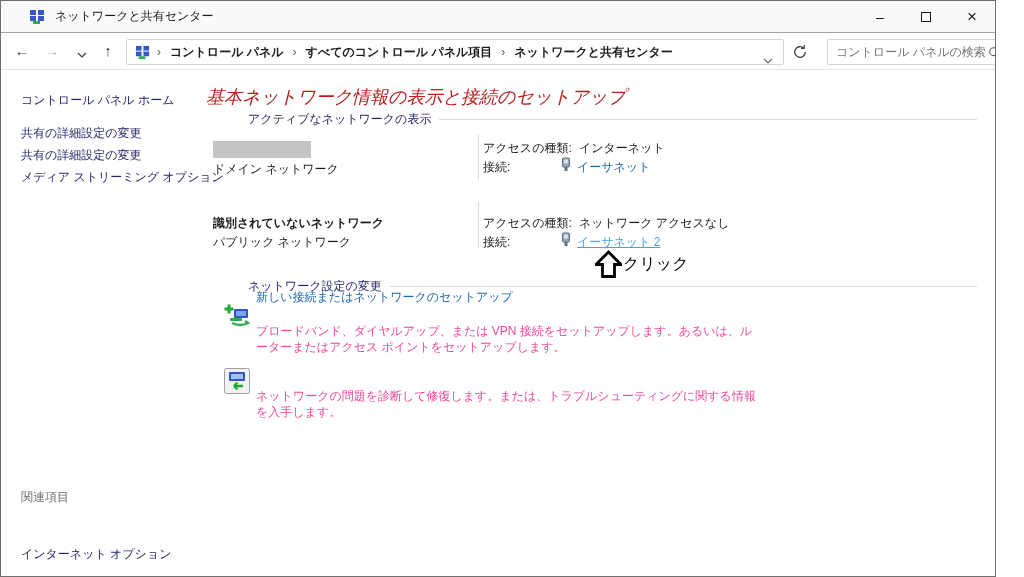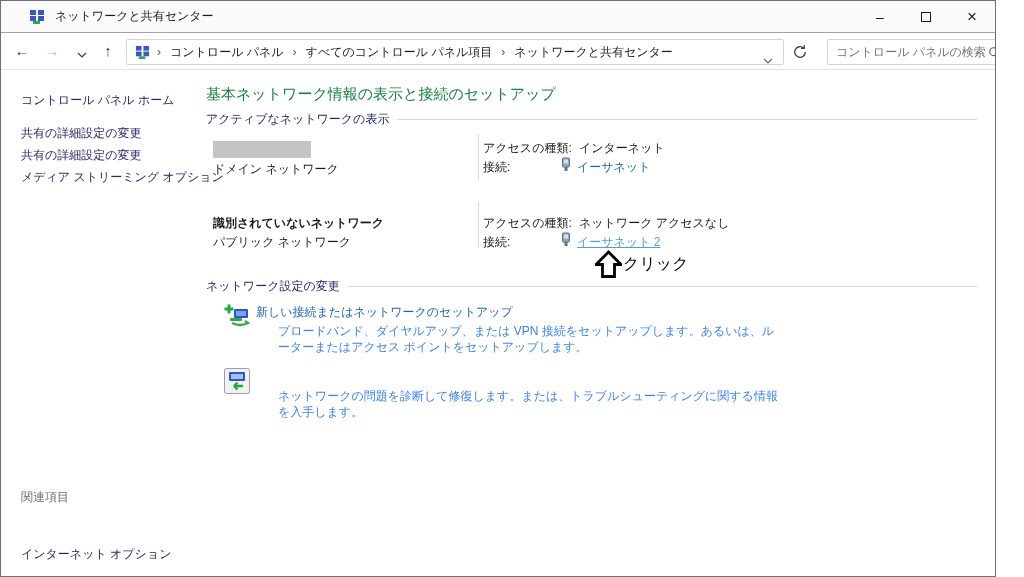--- a/index.html
+++ b/index.html
@@ -20,53 +20,53 @@
 
   
   .navbar { position:absolute; top:33px; left:0; right:0; height:36px; background:#fff;
             border-bottom:1px solid #e2e2e2; }
   .nav-glyph { position:absolute; top:0; height:36px; line-height:34px; font-size:15px;
                color:#3b3b3b; text-align:center; width:22px; }
   .nav-glyph.disabled { color:#bcbcbc; }
   .addr-box { position:absolute; left:125px; top:5px; width:658px; height:26px;
               border:1px solid #d4d4d4; border-radius:2px; background:#fff;
               display:flex; align-items:center; padding:0 8px; }
-  .addr-box .crumb { font-size:12px; color:#1a1a1a; white-space:nowrap; padding:0 2px; }
+  .addr-box .crumb { font-size:12px; color:#1a1a1a; white-space:nowrap; padding:0 2px;font-weight:bold; }
   .addr-box .sep { font-size:12px; color:#555; padding:0 7px; }
   .addr-chevron { position:absolute; right:10px; top:10px; }
   .refresh-btn { position:absolute; left:791px; top:10px; width:18px; height:18px; }
   .search-box { position:absolute; left:826px; top:5px; width:185px; height:26px;
                 border:1px solid #d4d4d4; border-radius:2px; background:#fff; }
   .search-box input { position:absolute; left:8px; top:1px; width:150px; height:22px;
                       border:none; outline:none; font-size:12px; color:#1a1a1a;
                       font-family:inherit; background:transparent; }
   .search-box input::placeholder { color:#757575; opacity:1; }
   .search-box .mag { position:absolute; right:9px; top:6px; }
 
   
   .navy { color:#26266b; }
   .link-blue { color:#1a66b3; }
   .body-txt { color:#1a1a1a; }
   .abs { position:absolute; font-size:12px; white-space:nowrap; }
 
-  .page-title { position:absolute; left:205px; top:84px; font-size:15px; color:#15803d;
-                white-space:nowrap; }
+  .page-title { position:absolute; left:205px; top:84px; font-size:18px; color:#b91c1c;
+                white-space:nowrap;font-style:italic; }
   .section-hdr { position:absolute; left:205px; right:18px; display:flex; align-items:center; }
-  .section-hdr .s-label { font-size:12px; color:#26266b; white-space:nowrap; }
+  .section-hdr .s-label { font-size:12px; color:#26266b; white-space:nowrap;margin-left:42px; }
   .section-hdr .s-rule { flex:1; height:1px; background:#d9d9d9; margin-left:8px; }
 
   .redacted-box { position:absolute; left:212px; top:140px; width:98px; height:17px;
                   background:#c4c4c4; }
   .vdivider { position:absolute; left:477px; width:1px; height:46px; background:#d9d9d9; }
 
   .eth-link { color:#1a66b3; text-decoration:none; }
   .eth-link-hover { color:#4a9fdc; text-decoration:underline; }
 
-  .desc { position:absolute; left:255px; font-size:12px; color:#3b82f6;
-          line-height:16px; width:502px; white-space:normal;margin-left:22px; }
+  .desc { position:absolute; left:255px; font-size:12px; color:#ec4899;
+          line-height:16px; width:502px; white-space:normal; }
 
   .click-label { position:absolute; left:622px; top:253px; font-size:16px; color:#000;
                  white-space:nowrap; }
 
   .related-hdr { color:#6e6e6e; }
   .wrap170 { white-space:normal; width:168px; line-height:17px; }
 </style>
 </head>
 <body>
 
@@ -204,21 +204,21 @@
 
   <span class="abs" style="left:223px; top:302px;">
     <svg width="27" height="27" viewBox="0 0 27 27">
       <rect x="10" y="6" width="14" height="9" rx="1" fill="#2e54c6"></rect>
       <rect x="12" y="8" width="10" height="5" fill="#7aa5e8"></rect>
       <rect x="6" y="15" width="12" height="3" rx="1" fill="#2fab4f"></rect>
       <path d="M8 20 q8 4 16 0 l-3 -2" fill="none" stroke="#2fab4f" stroke-width="2.4"></path>
       <path d="M5 1.5 v9 M0.5 6 h9" stroke="#1faa3e" stroke-width="3"></path>
     </svg>
   </span>
-  <span class="abs link-blue" style="left:255px; top:303px;">新しい接続またはネットワークのセットアップ</span>
+  <span class="abs link-blue" style="left:255px; top:288px;">新しい接続またはネットワークのセットアップ</span>
   <div class="desc" style="top:322px;">ブロードバンド、ダイヤルアップ、または VPN 接続をセットアップします。あるいは、ルーターまたはアクセス ポイントをセットアップします。</div>
 
   <span class="abs" style="left:223px; top:367px;">
     <svg width="26" height="26" viewBox="0 0 26 26">
       <rect x="0.5" y="0.5" width="25" height="25" rx="2" fill="#f1f1f1" stroke="#a0a0a0"></rect>
       <rect x="5" y="4" width="16" height="9" rx="1" fill="#2e54c6"></rect>
       <rect x="7" y="6" width="12" height="5" fill="#9fc1f0"></rect>
       <path d="M19 18 h-9 m0 0 l3.5 -3.5 M10 18 l3.5 3.5" fill="none" stroke="#1faa3e" stroke-width="2.4"></path>
     </svg>
   </span>

